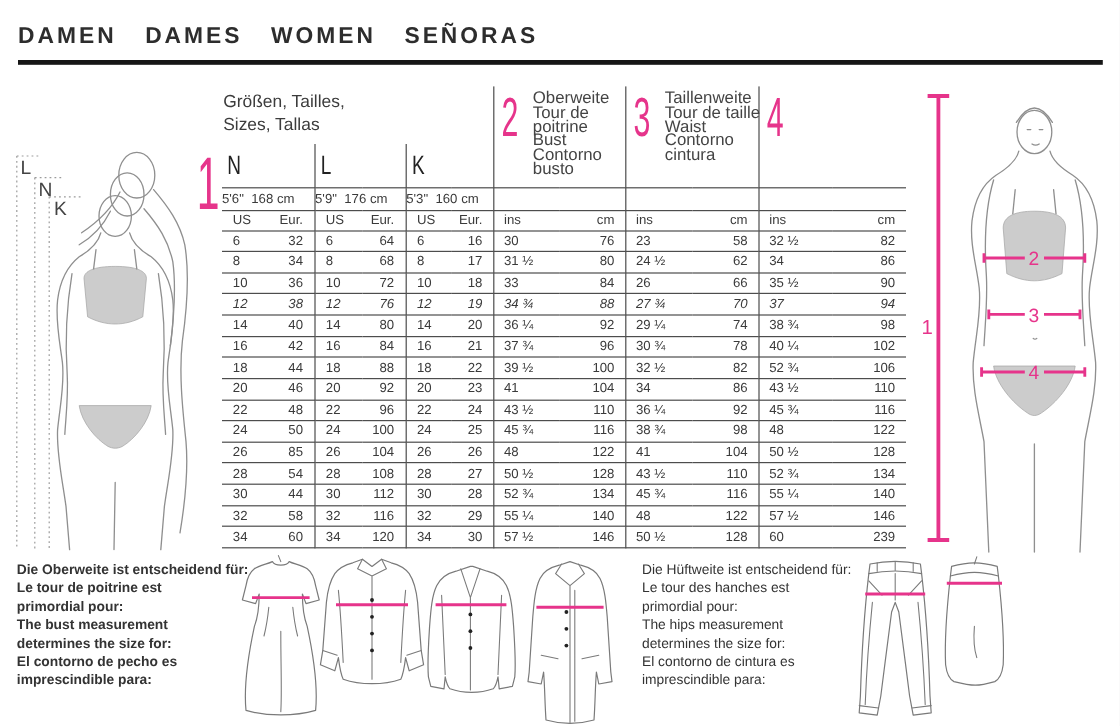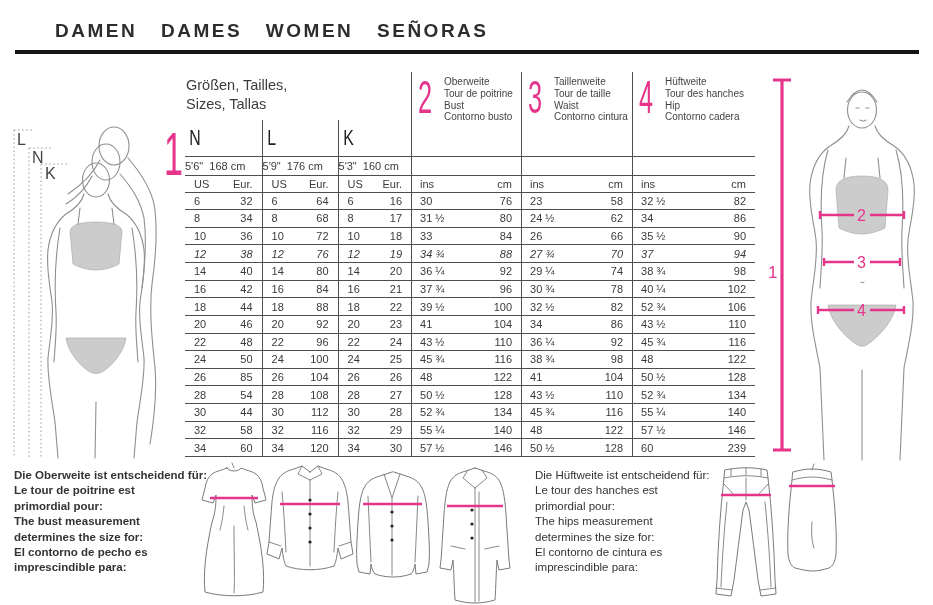--- a/index.html
+++ b/index.html
@@ -3,33 +3,33 @@
 <meta charset="utf-8">
 <style>
   :root { --accent:#e6348b; --line:#4d4d4d; --txt:#3a3a3a; }
   * { box-sizing:border-box; }
   html,body { margin:0; padding:0; }
   body { font-family:"Liberation Sans","DejaVu Sans",sans-serif; background:#f2f2f2; }
   .sheet { position:relative; width:933px; height:605px; background:#ffffff; overflow:hidden; }
 
   
   .page-title { position:absolute; left:15px; top:20px; font-size:19px; font-weight:700;
-    letter-spacing:2.5px; word-spacing:16px; color:#2d2d2d;margin-left:40px; }
+    letter-spacing:2.5px; word-spacing:16px; color:#2d2d2d; }
   .title-rule { position:absolute; left:15px; top:50px; width:904px; height:4px; background:#161616; }
 
   
   .grid { position:absolute; left:170px; top:72px; width:585px; height:385px; }
   .vline { position:absolute; top:0; width:1px; height:385px; background:var(--line); }
   .t-title { position:absolute; left:16px; top:4px; font-size:14.5px; line-height:19px;
     color:#3c3c3c; white-space:pre-line; }
   .pnum { display:inline-block; color:var(--accent); font-size:46px; line-height:46px;
     font-weight:400; transform:scaleX(0.55); transform-origin:0 0; width:16px; }
   .num1 { position:absolute; left:-6px; top:51px; font-size:62px; line-height:62px; }
   .m-head { position:absolute; top:2px; display:flex; gap:10px; width:110px; }
-  .m-labels { font-size:10px; line-height:11.8px; color:#444; white-space:pre-line; padding-top:2px; }
+  .m-labels { font-size:14px; line-height:11.8px; color:#444; white-space:pre-line; padding-top:2px; }
 
   table.sizes { position:absolute; left:15px; top:48px; width:570px; height:337px;
     border-collapse:collapse; table-layout:fixed; }
   table.sizes td { font-size:11px; color:var(--txt); border-bottom:1px solid var(--line);
     padding:0; white-space:pre; overflow:hidden; }
   td.nb { border-bottom:none; }
   td.gsep { border-right:1px solid var(--line); }
   tr.letters { height:36px; }
   tr.hrow { height:19px; }
   tr.units { height:17px; }
@@ -111,24 +111,20 @@
     </div>
     <div class="m-head" style="left:358px">
       <span class="pnum">3</span>
       <div class="m-labels">Taillenweite
 Tour de taille
 Waist
 Contorno cintura</div>
     </div>
     <div class="m-head" style="left:469px">
       <span class="pnum">4</span>
-      <div class="m-labels">Hüftweite
-Tour des hanches
-Hip
-Contorno cadera</div>
     </div>
 
     <table class="sizes">
       <colgroup>
         <col style="width:40px">
           <col style="width:37px">
           <col style="width:40px">
           <col style="width:36px">
         <col style="width:38px">
           <col style="width:35px">

